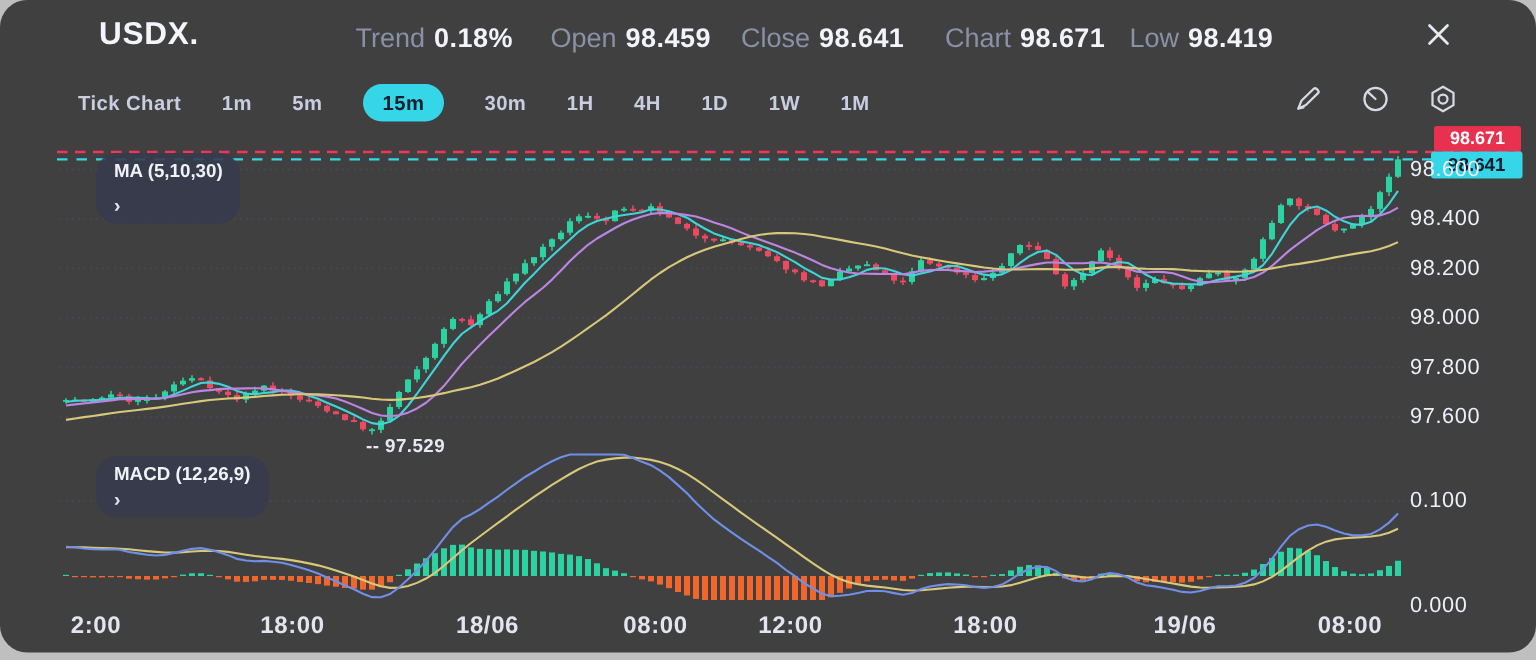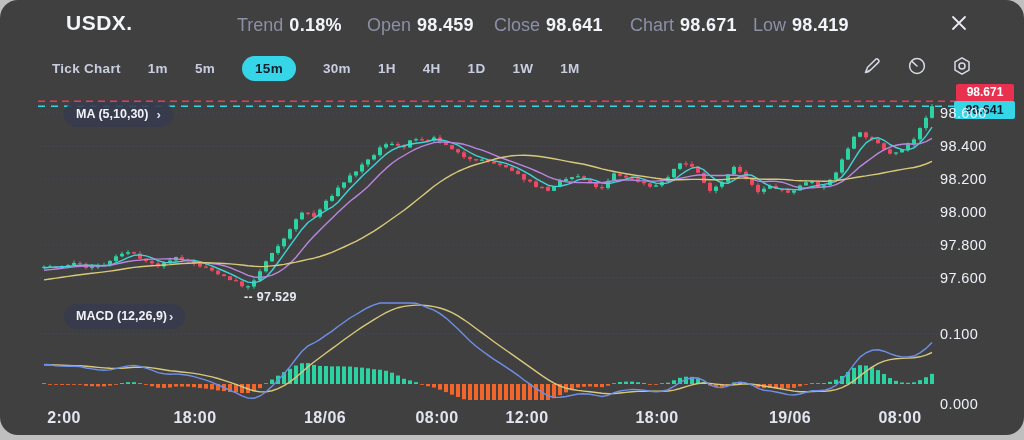--- a/index.html
+++ b/index.html
@@ -17,21 +17,21 @@
   #close-btn { position:absolute; left:948px; top:12px; width:22px; height:22px; cursor:pointer; }
   
   #tabbar { position:absolute; left:52px; top:46px; height:44px; display:flex; align-items:center; gap:27px; }
   .tab { color:#c9cde0; font-size:13.5px; font-weight:bold; letter-spacing:.3px; cursor:pointer; white-space:nowrap; }
   .tab.active { background:#35d6e8; color:#16202e; padding:5px 13px; border-radius:14px; }
   #toolicons { position:absolute; right:52px; top:56px; display:flex; gap:25px; align-items:center; }
   .ticon { width:20px; height:20px; cursor:pointer; }
   
   #chart-svg { position:absolute; left:0; top:0; }
   .pill { position:absolute; background:rgba(54,58,76,.88); border-radius:14px; padding:5px 12px;
-          color:#f0f2f8; font-size:12.5px; font-weight:bold; display:flex; align-items:flex-start; gap:8px; cursor:pointer; }
+          color:#f0f2f8; font-size:12.5px; font-weight:bold; display:flex; align-items:flex-start; gap:8px; cursor:pointer;flex-direction:column; }
   .pill .chev { font-size:13px; color:#dfe3ee; font-weight:bold; }
   .axis-label { position:absolute; left:940px; color:#eef0f8; font-size:14.5px; font-weight:normal; letter-spacing:.4px; }
   .time-label { position:absolute; top:409px; transform:translateX(-50%); color:#e2e5f0; font-size:16px; font-weight:bold; letter-spacing:.4px;text-align:right; }
   .badge { position:absolute; font-size:12px; font-weight:bold; text-align:center; border-radius:2px; line-height:17px; }
   #badge-high { left:956px; top:84px; width:58px; height:17px; background:#e8314e; color:#fff; }
   #badge-last { left:954px; top:101px; width:61px; height:18px; background:#35d6e8; color:#101c2c; line-height:18px; font-size:12.5px; }
   #low-note { position:absolute; left:244px; top:290px; color:#e6e9f2; font-size:12.5px; font-weight:bold; letter-spacing:.3px; }
 </style>
 </head>
 <body>

